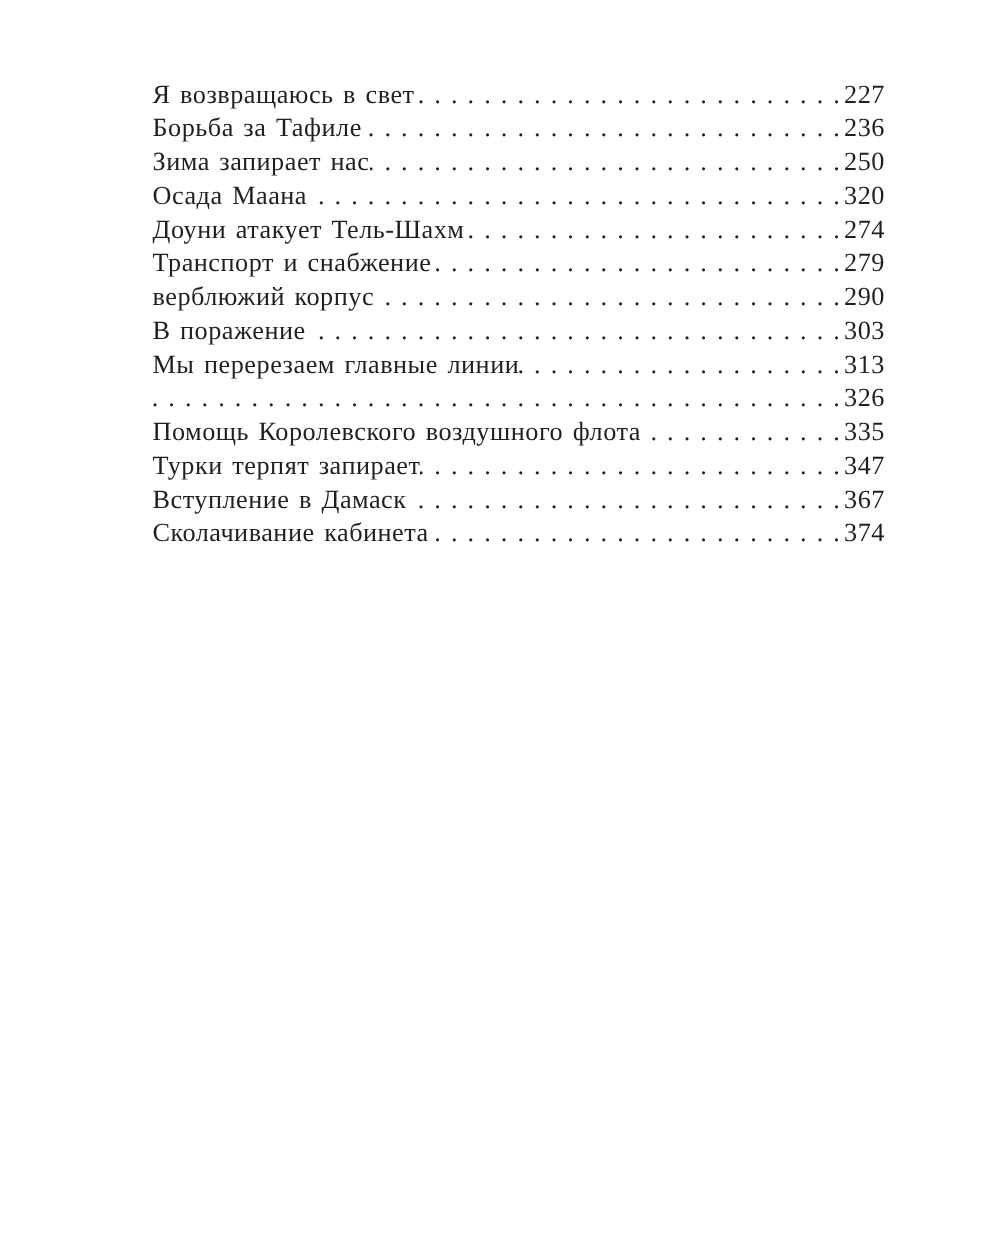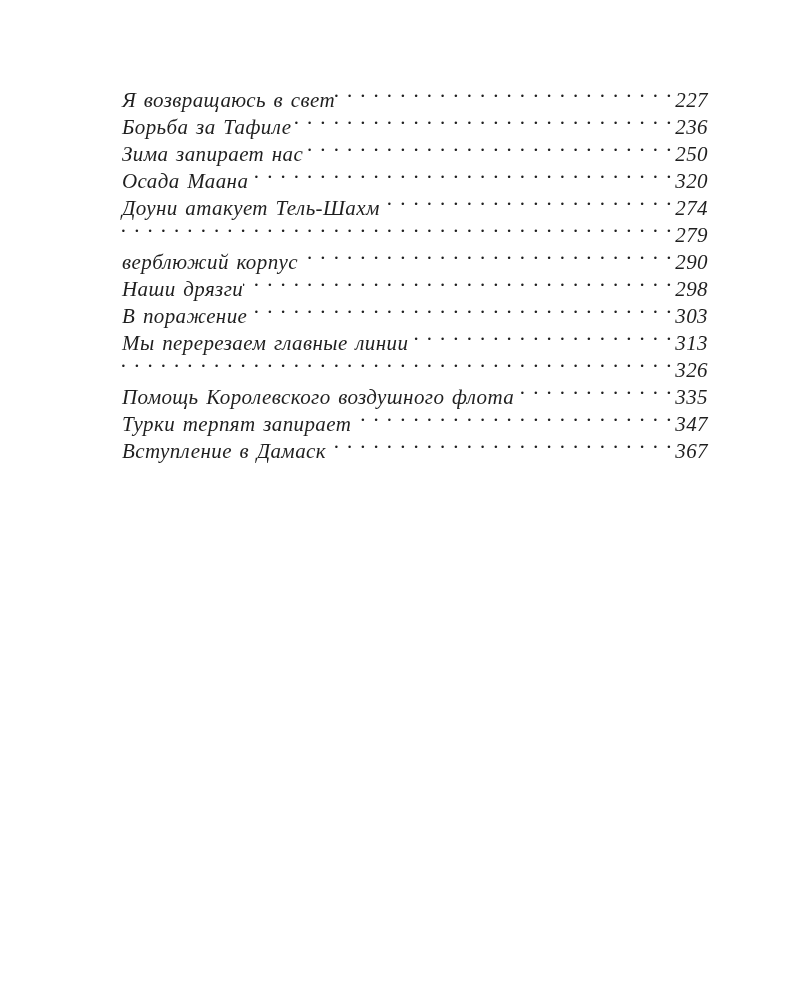--- a/index.html
+++ b/index.html
@@ -16,27 +16,26 @@
   }
   .page {
     position: relative;
     width: 800px;
     height: 1000px;
     background: #ffffff;
   }
   .toc {
     position: absolute;
     left: 122px;
-    top: 77px;
+    top: 62px;
     width: 586px;
     font-size: 21px;
     line-height: 27px;
     letter-spacing: 0.4px;
     word-spacing: 2px;
-    font-style: italic;
   }
   .toc-row {
     display: flex;
     align-items: baseline;
     height: 27px;
     white-space: nowrap;
   }
   .toc-title {
     flex: 0 0 auto;
   }
@@ -52,21 +51,20 @@
     position: absolute;
     right: 3px;
     bottom: 0;
     white-space: nowrap;
     letter-spacing: 0.4px;
     word-spacing: 2px;
   }
   .toc-page {
     flex: 0 0 auto;
     text-align: right;
-    margin-top: 10px;
   }
 </style>
 </head>
 <body>
 
 <div class="page">
   <div class="toc">
 
     <div class="toc-row">
       <span class="toc-title">Я возвращаюсь в свет</span>
@@ -92,35 +90,31 @@
       <span class="toc-page">320</span>
     </div>
 
     <div class="toc-row">
       <span class="toc-title">Доуни атакует Тель-Шахм</span>
       <span class="toc-leader"></span>
       <span class="toc-page">274</span>
     </div>
 
     <div class="toc-row">
+      <span class="toc-title">Транспорт и снабжение</span>
       <span class="toc-leader"></span>
       <span class="toc-page">279</span>
     </div>
 
     <div class="toc-row">
       <span class="toc-title">верблюжий корпус</span>
       <span class="toc-leader"></span>
       <span class="toc-page">290</span>
     </div>
 
-    <div class="toc-row">
-      <span class="toc-title">Наши дрязги</span>
-      <span class="toc-leader"></span>
-      <span class="toc-page">298</span>
-    </div>
 
     <div class="toc-row">
       <span class="toc-title">В поражение</span>
       <span class="toc-leader"></span>
       <span class="toc-page">303</span>
     </div>
 
     <div class="toc-row">
       <span class="toc-title">Мы перерезаем главные линии</span>
       <span class="toc-leader"></span>
@@ -143,15 +137,20 @@
       <span class="toc-leader"></span>
       <span class="toc-page">347</span>
     </div>
 
     <div class="toc-row">
       <span class="toc-title">Вступление в Дамаск</span>
       <span class="toc-leader"></span>
       <span class="toc-page">367</span>
     </div>
 
+    <div class="toc-row">
+      <span class="toc-title">Сколачивание кабинета</span>
+      <span class="toc-leader"></span>
+      <span class="toc-page">374</span>
+    </div>
 
   </div>
 </div>
 
 </body></html>

